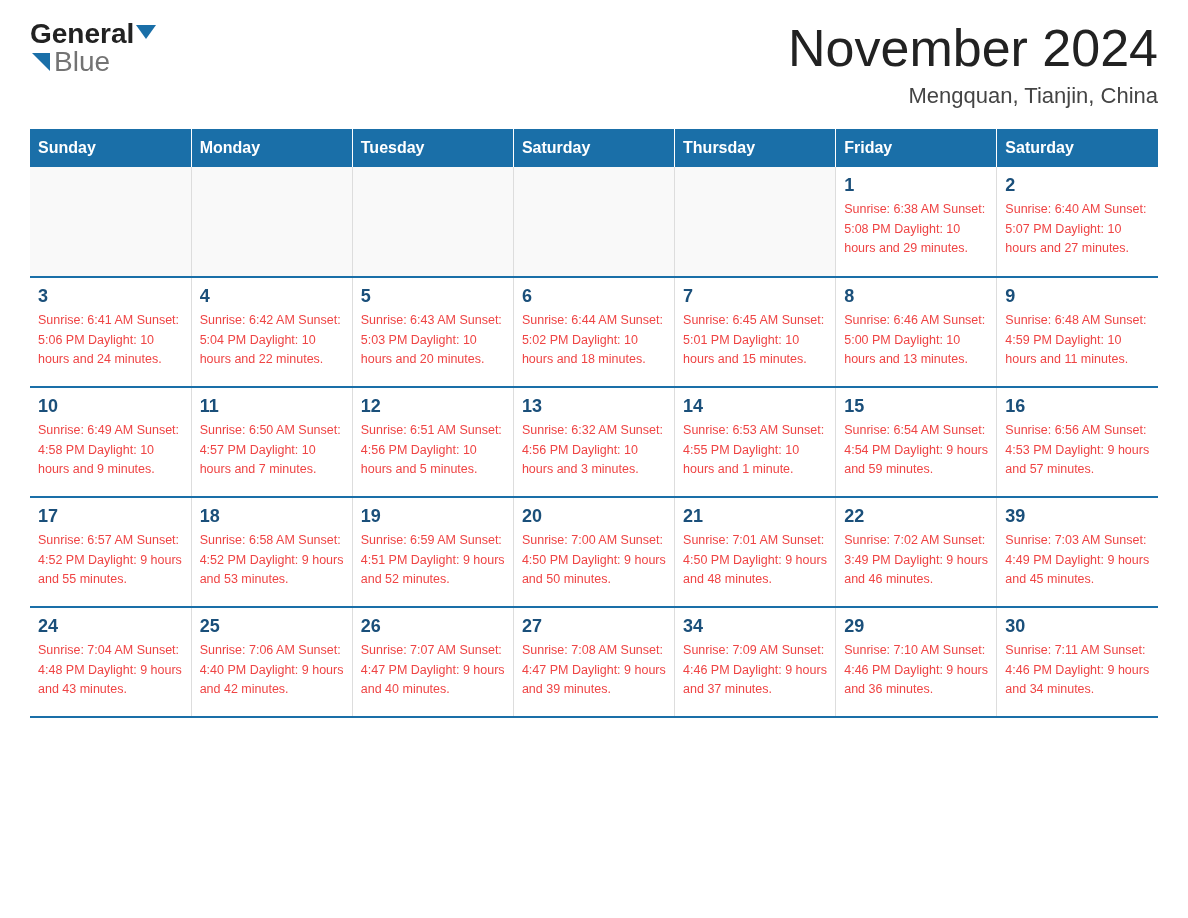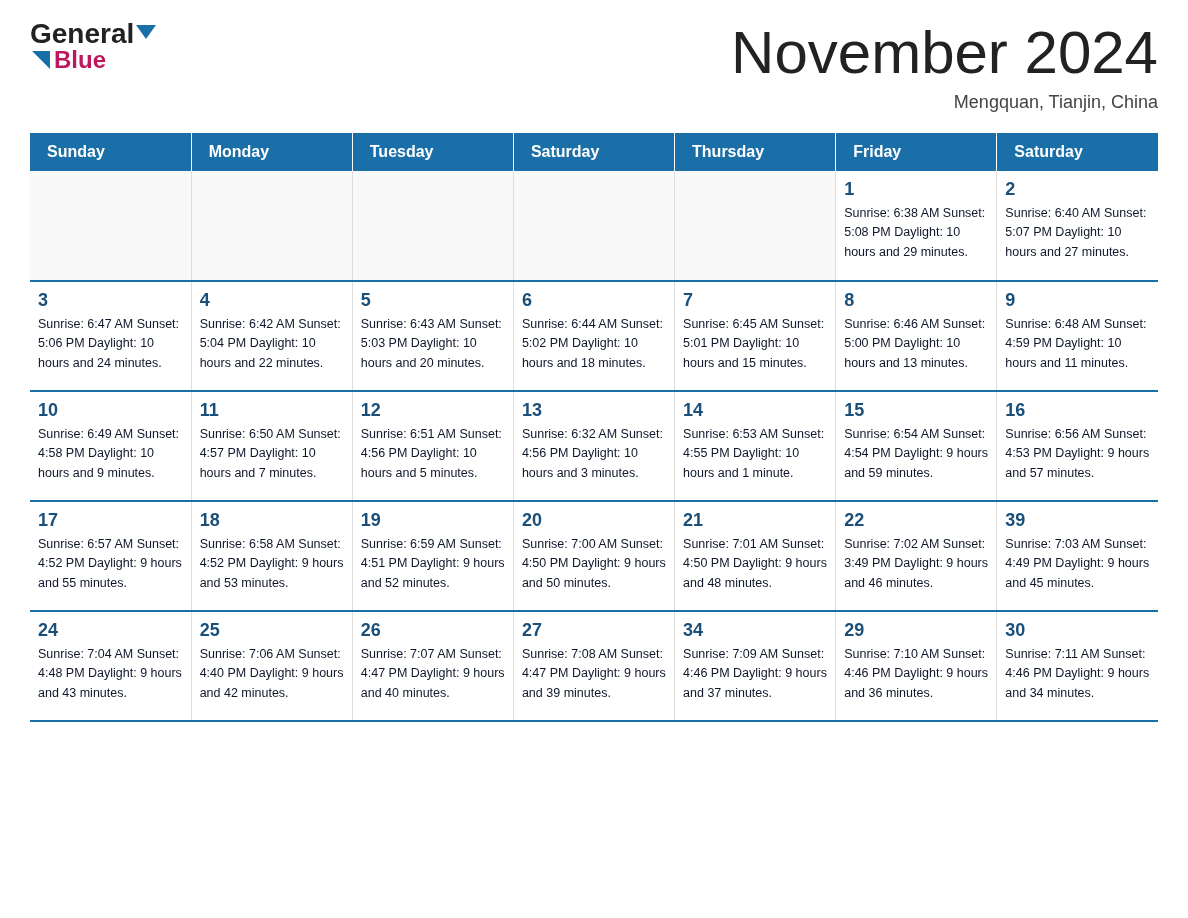--- a/index.html
+++ b/index.html
@@ -22,62 +22,62 @@
       flex-direction: column;
       align-items: flex-start;
     }
     .logo-general {
       font-size: 28px;
       font-weight: bold;
       color: #222;
       line-height: 1;
     }
     .logo-blue {
-      font-size: 24px;
-      font-weight: bold;
-      color: #be185d;
+      font-size: 28px;
+      font-weight: normal;
+      color: #737373;
       line-height: 1;
     }
     .logo-triangle {
       display: inline-block;
       width: 0;
       height: 0;
       border-left: 10px solid transparent;
       border-right: 10px solid transparent;
       border-top: 14px solid #1a6fa8;
       margin-left: 2px;
       vertical-align: middle;
       position: relative;
       top: -2px;
     }
     .title-area {
       text-align: right;
     }
     .calendar-title {
-      font-size: 60px;
+      font-size: 52px;
       font-weight: normal;
       color: #222;
       line-height: 1.1;
     }
     .calendar-subtitle {
-      font-size: 18px;
+      font-size: 22px;
       color: #444;
       margin-top: 6px;
     }
     .calendar-table {
       width: 100%;
       border-collapse: collapse;
       table-layout: fixed;
     }
     .calendar-table thead tr th {
       background-color: #1a6fa8;
       color: #fff;
       font-size: 16px;
       font-weight: bold;
-      padding: 10px 17px;
+      padding: 10px 8px;
       text-align: left;
       border-right: 1px solid #fff;
     }
     .calendar-table thead tr th:last-child {
       border-right: none;
     }
     .calendar-table tbody tr {
       border-bottom: 2px solid #1a6fa8;
     }
     .calendar-table tbody tr td {
@@ -93,21 +93,21 @@
       border-right: none;
     }
     .day-number {
       font-size: 18px;
       font-weight: bold;
       color: #1a4f7a;
       margin-bottom: 4px;
     }
     .day-info {
       font-size: 12.5px;
-      color: #0f172a;
+      color: #ef4444;
       line-height: 1.55;
     }
     .empty-cell {
       background: #f9f9f9;
     }
   </style>
 </head>
 <body>
 
 <div class="header-area">
@@ -155,21 +155,21 @@
         <td>
           <div class="day-number">2</div>
           <div class="day-info">Sunrise: 6:40 AM
 Sunset: 5:07 PM
 Daylight: 10 hours and 27 minutes.</div>
         </td>
       </tr>
       <tr>
         <td>
           <div class="day-number">3</div>
-          <div class="day-info">Sunrise: 6:47 AM
+          <div class="day-info">Sunrise: 6:41 AM
 Sunset: 5:06 PM
 Daylight: 10 hours and 24 minutes.</div>
         </td>
         <td>
           <div class="day-number">4</div>
           <div class="day-info">Sunrise: 6:42 AM
 Sunset: 5:04 PM
 Daylight: 10 hours and 22 minutes.</div>
         </td>
         <td>

